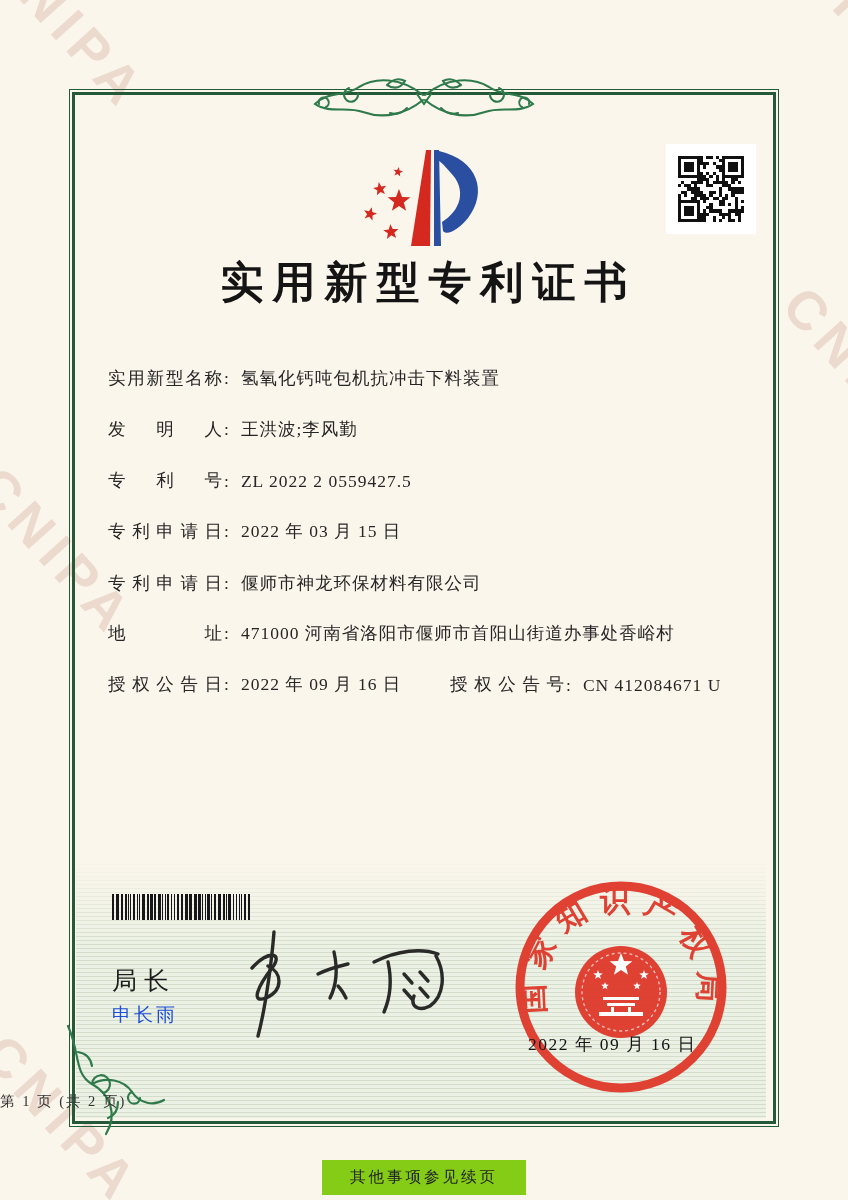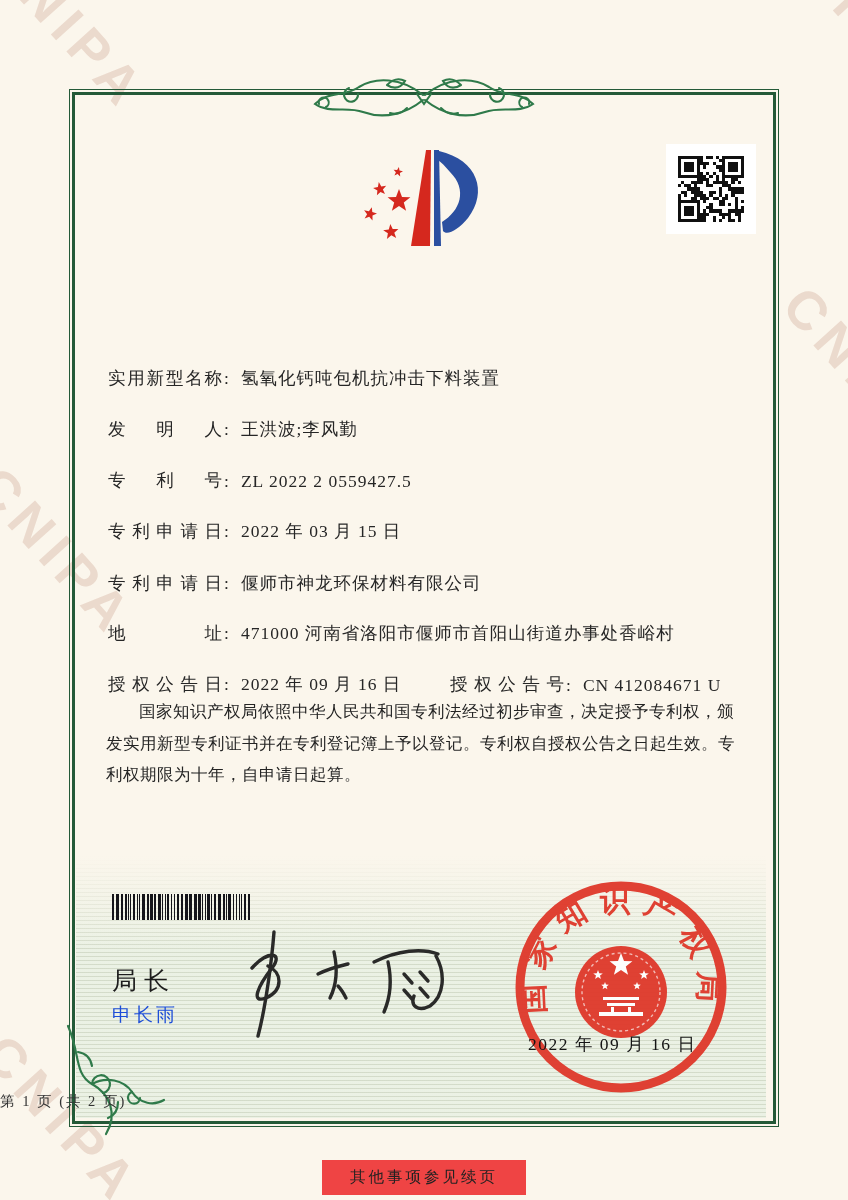--- a/index.html
+++ b/index.html
@@ -58,21 +58,21 @@
 
   .sig-title{position:absolute;left:112px;top:964px;font-size:25px;letter-spacing:7px;color:#1d1d1d;z-index:4;}
   .sig-name{position:absolute;left:112px;top:1002px;font-size:19px;letter-spacing:3px;color:#1d4ed8;z-index:4;}
   .sig-hand{position:absolute;left:206px;top:928px;z-index:4;}
 
   .seal{position:absolute;left:510px;top:876px;z-index:4;opacity:0.95;}
   .seal-date{position:absolute;left:528px;top:1032px;font-size:17.5px;letter-spacing:1.5px;color:#141414;z-index:5;}
 
   .page-info{position:absolute;left:0;top:1092px;width:100%;text-align:left;font-size:14.5px;
              letter-spacing:2px;color:#333;z-index:4;}
-  .note-box{position:absolute;left:50%;top:1160px;transform:translateX(-50%);background:#ef4444;
+  .note-box{position:absolute;left:50%;top:1160px;transform:translateX(-50%);background:#84cc16;
             padding:7px 28px;font-size:15.5px;letter-spacing:3px;color:#222;z-index:4;}
 </style>
 </head>
 <body>
 
 <div class="page" style="--paper: #fbf6ec; --green: #245a38; --seal-red: #df382a; --logo-red: #d5281e; --logo-blue: #2b4fa0; --text-dark: #262626;">
 
   <div class="wm wm1">CNIPA</div>
   <div class="wm wm2">CNIPA</div>
   <div class="wm wm3">CNIPA</div>
@@ -361,20 +361,21 @@
           <rect x="8" y="20" width="1" height="1"></rect>
           <rect x="11" y="20" width="1" height="1"></rect>
           <rect x="13" y="20" width="1" height="1"></rect>
           <rect x="16" y="20" width="1" height="1"></rect>
           <rect x="17" y="20" width="1" height="1"></rect>
           <rect x="19" y="20" width="1" height="1"></rect>
         </g>
       </svg>
   </div>
 
+  <div class="title">实用新型专利证书</div>
 
   <div class="fields">
     <div class="frow r1">
       <span class="flabel">实用新型名称</span><span class="colon">:</span><span class="fvalue">氢氧化钙吨包机抗冲击下料装置</span>
     </div>
     <div class="frow r2">
       <span class="flabel">发明人</span><span class="colon">:</span><span class="fvalue">王洪波;李风勤</span>
     </div>
     <div class="frow r3">
       <span class="flabel">专利号</span><span class="colon">:</span><span class="fvalue">ZL 2022 2 0559427.5</span>
@@ -390,21 +391,20 @@
     </div>
     <div class="frow r7">
       <span class="flabel">授权公告日</span><span class="colon">:</span><span class="fvalue">2022 年 09 月 16 日</span>
       <span class="grant-right">
         <span class="flabel">授权公告号</span><span class="colon">:</span><span class="fvalue">CN 412084671 U</span>
       </span>
     </div>
   </div>
 
   <div class="paras">
-    <p>国家知识产权局依照中华人民共和国专利法经过初步审查，决定授予专利权，颁发实用新型专利证书并在专利登记簿上予以登记。专利权自授权公告之日起生效。专利权期限为十年，自申请日起算。</p>
   </div>
 
   <div class="barcode">
       <span style="width:2px;margin-right:2px"></span>
       <span style="width:3px;margin-right:2px"></span>
       <span style="width:2px;margin-right:2px"></span>
       <span style="width:2px;margin-right:1px"></span>
       <span style="width:1px;margin-right:1px"></span>
       <span style="width:1px;margin-right:2px"></span>
       <span style="width:2px;margin-right:2px"></span>

